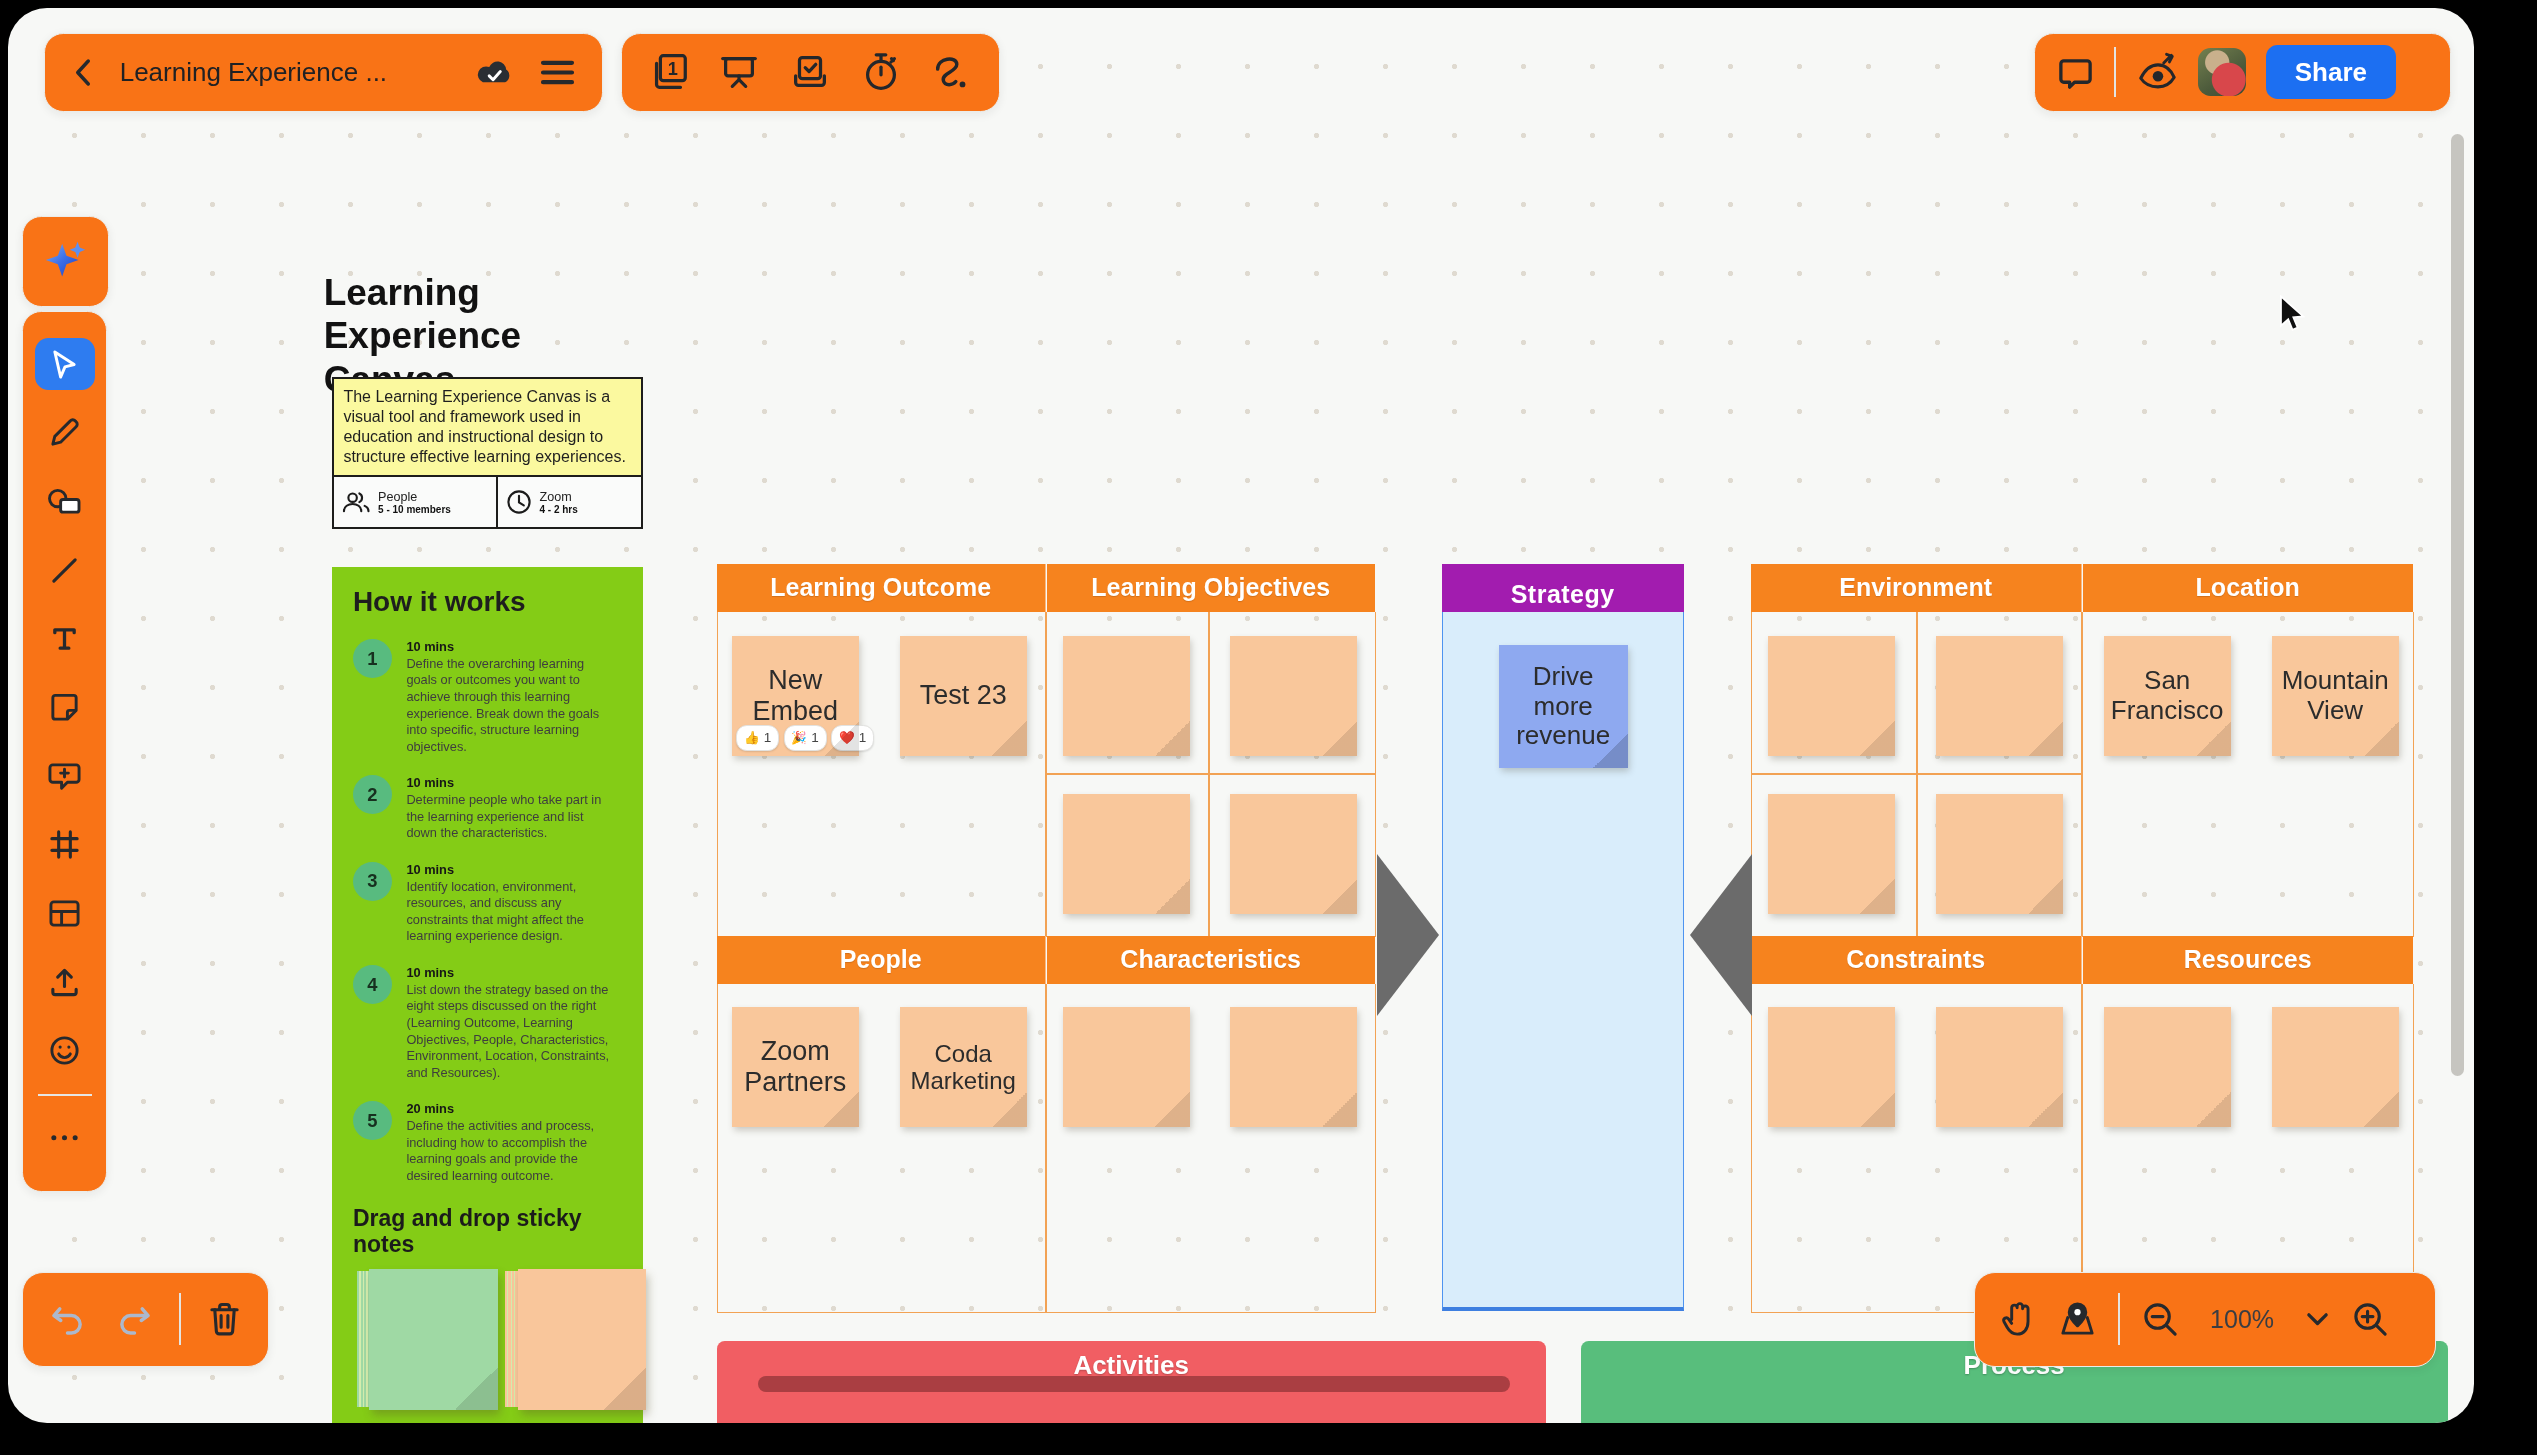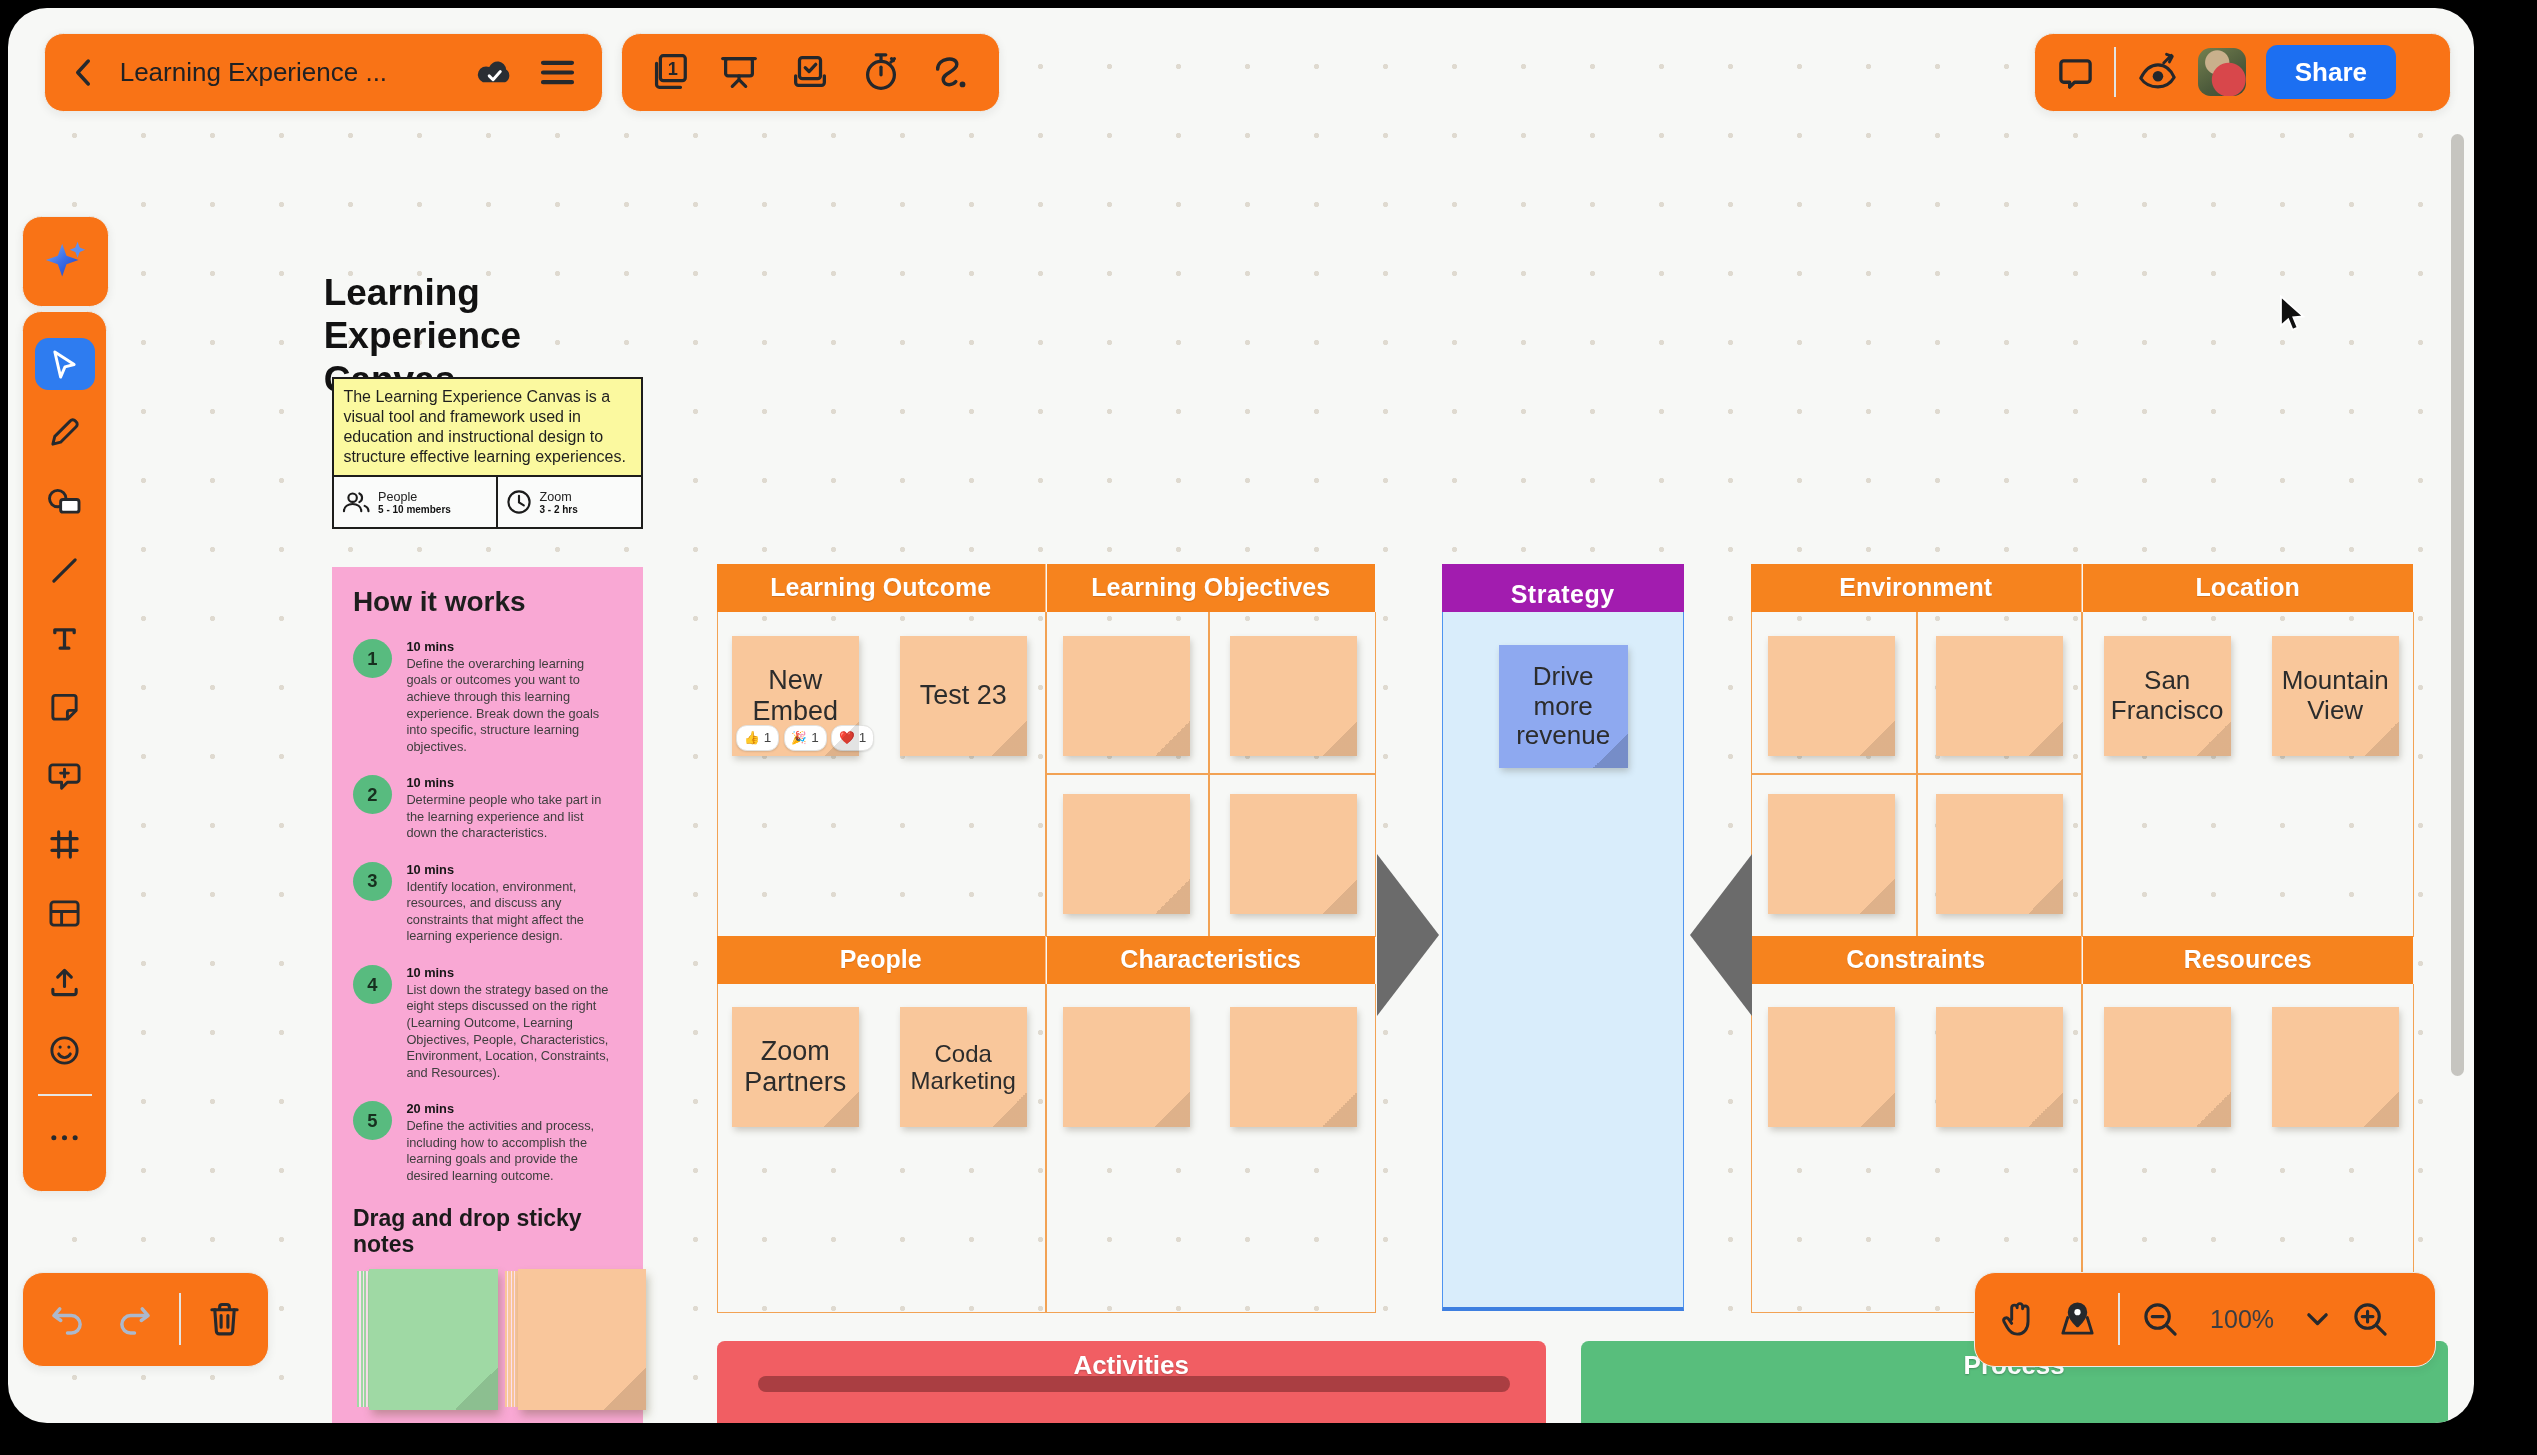--- a/index.html
+++ b/index.html
@@ -47,21 +47,21 @@
   .abs{position:absolute;box-sizing:border-box;}
   .board-title{left:316px;top:263px;width:329px;font-size:37px;font-weight:700;color:#121212;line-height:1.18;}
   .info-box{left:324px;top:369px;width:311px;border:2.9px solid #1D1D1B;background:#FAFBFA;}
   .info-desc{background:#FBF99F;border-bottom:2.9px solid #1D1D1B;padding:8.7px 9.7px;font-size:16px;line-height:1.24;color:#1F1F1F;}
   .info-meta{display:flex;height:50px;}
   .meta-cell{display:flex;align-items:center;gap:7.7px;padding:0 7.7px;}
   .meta-cell.c1{width:147px;border-right:2.9px solid #1D1D1B;}
   .meta-cell.c2{flex:1;}
   .meta-label{font-size:12.6px;color:#222;}
   .meta-value{font-size:10px;font-weight:700;color:#111;white-space:nowrap;}
-  .how-panel{left:324px;top:559px;width:311px;height:858px;background:#f9a8d4;padding:15.5px 13.5px;}
+  .how-panel{left:324px;top:559px;width:311px;height:858px;background:#84cc16;padding:15.5px 13.5px;}
   .how-h{font-size:28px;font-weight:700;color:#1E1E1E;margin:3.9px 0 21px 7.7px;}
   .step{display:flex;gap:14.5px;margin-bottom:20px;}
   .step-num{flex:0 0 39px;height:39px;border-radius:50%;background:#58BB7F;display:flex;align-items:center;justify-content:center;
             font-size:18.4px;font-weight:700;color:#17301F;margin-left:7.7px;}
   .step-body{width:205px;font-size:12.8px;line-height:1.3;color:#3E3E3E;}
   .step-dur{font-weight:700;color:#161616;}
   .drag-h{font-size:23px;font-weight:700;color:#1B1B1B;margin:9.7px 0 11.6px 7.7px;line-height:1.15;width:271px;}
   .stacks{position:relative;height:319px;}
   .stack{position:absolute;width:141px;height:141px;}
   .stack .sheet{position:absolute;top:0;right:0;bottom:0;left:12.6px;background:var(--c);box-shadow:2.9px 5.8px 8.7px rgba(90,80,40,.35);}
@@ -125,21 +125,21 @@
       </div>
       <div class="meta-cell c2">
         <span>
           <svg width="26" height="26" viewBox="0 0 27 27" fill="none" stroke="#1b1b1b" stroke-width="2.2" stroke-linecap="round">
             <circle cx="13.5" cy="13.5" r="11"></circle>
                 <path d="M13.5 7 v7 l5 3"></path>
           </svg>
             </span>
         <div>
           <div class="meta-label">Zoom</div>
-          <div class="meta-value">3 - 2 hrs</div>
+          <div class="meta-value">4 - 2 hrs</div>
         </div>
       </div>
     </div>
   </div>
 
   <div class="abs how-panel">
     <div class="how-h">How it works</div>
 
     <div class="step">
       <div class="step-num">1</div>

